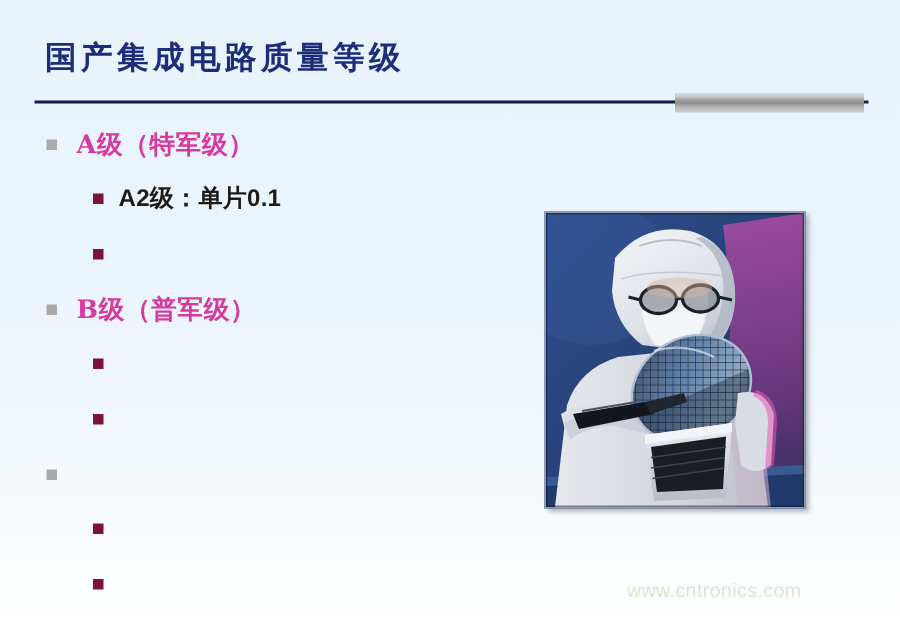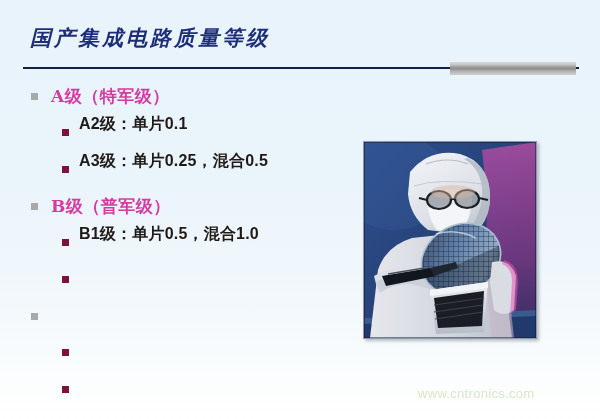--- a/index.html
+++ b/index.html
@@ -22,21 +22,20 @@
   }
 
   
   #title {
     position: absolute;
     left: 30px;
     top: 27px;
     font-family: "DejaVu Serif", "Liberation Serif", serif;
     font-size: 21px;
     font-weight: 700;
-    font-style: italic;
     letter-spacing: 3px;
     color: #1d2d7a;
     white-space: nowrap;
     line-height: 1;
   }
 
   
   #title-rule {
     position: absolute;
     left: 23px;
@@ -90,20 +89,21 @@
     color: #d53aa0;
     letter-spacing: 0.5px;
     white-space: nowrap;
   }
 
   .lvl2 {
     position: relative;
     padding-left: 79px;
     height: 37px;
     display: flex;
+    align-items: center;
   }
   .lvl2 .marker {
     position: absolute;
     left: 62px;
     top: 15px;
     width: 7px;
     height: 7px;
     background: #7d1338;
   }
   .lvl2 .text {
@@ -157,30 +157,28 @@
     <div class="lvl1">
       <span class="marker"></span>
       <span class="text">A级（特军级）</span>
     </div>
     <div class="lvl2">
       <span class="marker"></span>
       <span class="text">A2级：单片0.1</span>
     </div>
     <div class="lvl2">
       <span class="marker"></span>
-      <span class="text">A3级：单片0.25，混合0.5</span>
     </div>
 
     <div class="lvl1">
       <span class="marker"></span>
       <span class="text">B级（普军级）</span>
     </div>
     <div class="lvl2">
       <span class="marker"></span>
-      <span class="text">B1级：单片0.5，混合1.0</span>
     </div>
     <div class="lvl2">
       <span class="marker"></span>
     </div>
 
     <div class="lvl1">
       <span class="marker"></span>
     </div>
     <div class="lvl2">
       <span class="marker"></span>

